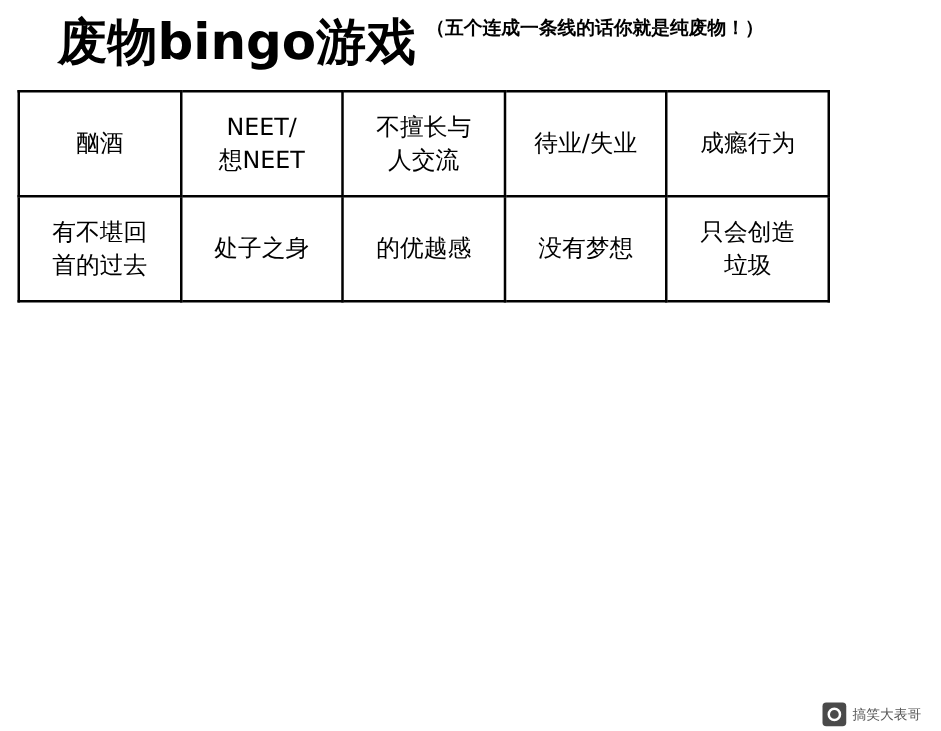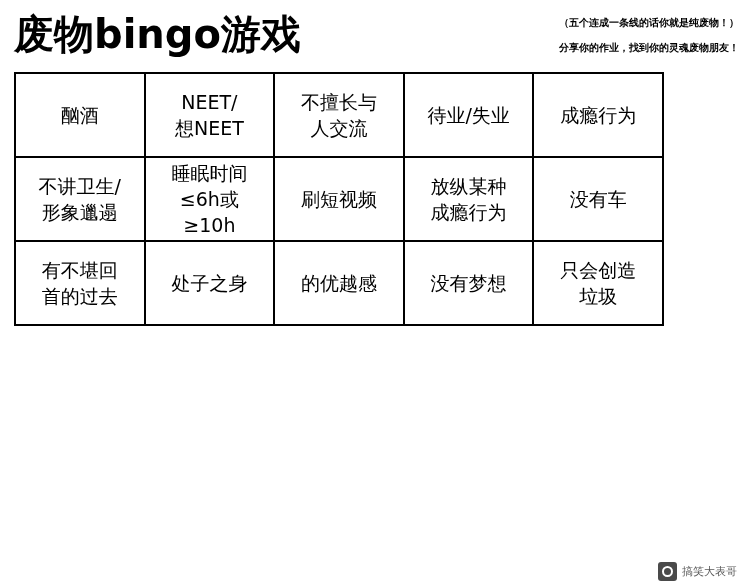--- a/index.html
+++ b/index.html
@@ -18,35 +18,36 @@
   .page {
     width: 753px;
     height: 585px;
     position: relative;
     box-sizing: border-box;
     padding: 8px 14px 0 14px;
   }
   .header {
     display: flex;
     align-items: flex-start;
-    justify-content: space-between;
+    justify-content: flex-start;
     height: 62px;
+    margin-left: 32px;
   }
   .title {
     font-size: 40px;
     font-weight: bold;
     line-height: 52px;
     letter-spacing: 0px;
     white-space: nowrap;
     font-family: "DejaVu Sans", "Liberation Sans", sans-serif;
   }
   .subtitle {
     margin-left: 8px;
     margin-top: 2px;
-    font-size: 10px;
+    font-size: 15px;
     line-height: 25px;
     font-weight: bold;
     white-space: nowrap;
   }
   .subtitle .line1 {
     display: block;
   }
   .subtitle .line2 {
     display: block;
   }
@@ -102,39 +103,31 @@
 </style>
 </head>
 <body>
 
 <div class="page">
 
   <div class="header">
     <div class="title">废物bingo游戏</div>
     <div class="subtitle">
       <span class="line1">（五个连成一条线的话你就是纯废物！）</span>
-      <span class="line2">分享你的作业，找到你的灵魂废物朋友！</span>
     </div>
   </div>
 
   <table class="bingo">
     <tbody>
       <tr>
         <td>酗酒</td>
         <td>NEET/<br>想NEET</td>
         <td>不擅长与<br>人交流</td>
         <td>待业/失业</td>
         <td>成瘾行为</td>
-      </tr>
-      <tr>
-        <td>不讲卫生/<br>形象邋遢</td>
-        <td>睡眠时间<br>≤6h或<br>≥10h</td>
-        <td>刷短视频</td>
-        <td>放纵某种<br>成瘾行为</td>
-        <td>没有车</td>
       </tr>
       <tr>
         <td>有不堪回<br>首的过去</td>
         <td>处子之身</td>
         <td>的优越感</td>
         <td>没有梦想</td>
         <td>只会创造<br>垃圾</td>
       </tr>
     </tbody>
   </table>

